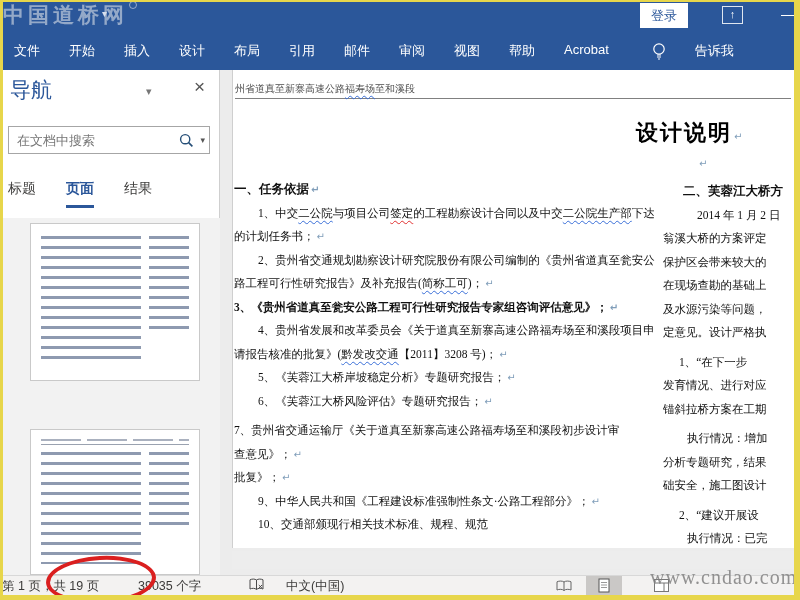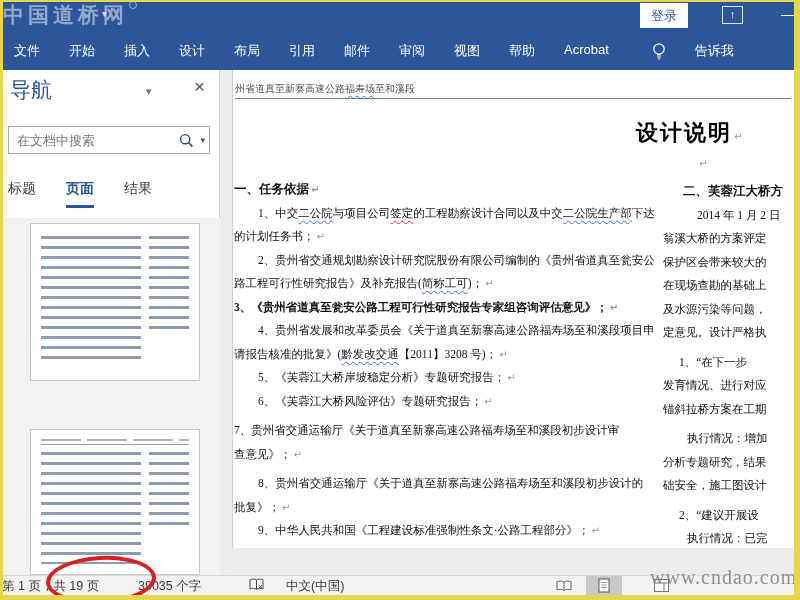--- a/index.html
+++ b/index.html
@@ -182,21 +182,20 @@
           <div class="dline"><span>的计划任务书；</span><span class="pmark">↵</span></div>
           <div class="dline" style="padding-left: 24px;"><span>2、贵州省交通规划勘察设计研究院股份有限公司编制的《贵州省道真至瓮安公</span></div>
           <div class="dline"><span>路工程可行性研究报告》及补充报告(</span><span class="wavy wavy-blue">简称工可</span><span>)；</span><span class="pmark">↵</span></div>
           <div class="dline" style=" font-weight: bold;"><span>3、《贵州省道真至瓮安公路工程可行性研究报告专家组咨询评估意见》；</span><span class="pmark">↵</span></div>
           <div class="dline" style="padding-left: 24px;"><span>4、贵州省发展和改革委员会《关于道真至新寨高速公路福寿场至和溪段项目申</span></div>
           <div class="dline"><span>请报告核准的批复》(</span><span class="wavy wavy-blue">黔发改交通</span><span>【2011】3208 号)；</span><span class="pmark">↵</span></div>
           <div class="dline" style="padding-left: 24px;"><span>5、《芙蓉江大桥岸坡稳定分析》专题研究报告；</span><span class="pmark">↵</span></div>
           <div class="dline" style="padding-left: 24px;"><span>6、《芙蓉江大桥风险评估》专题研究报告；</span><span class="pmark">↵</span></div>
           <div class="dline sp" style=""><span>7、贵州省交通运输厅《关于道真至新寨高速公路福寿场至和溪段初步设计审</span></div>
           <div class="dline"><span>查意见》；</span><span class="pmark">↵</span></div>
-          <div class="dline sp" style="padding-left: 24px;"><span>8、贵州省交通运输厅《关于道真至新寨高速公路福寿场至和溪段初步设计的</span></div>
           <div class="dline"><span>批复》；</span><span class="pmark">↵</span></div>
           <div class="dline" style="padding-left: 24px;"><span>9、中华人民共和国《工程建设标准强制性条文·公路工程部分》；</span><span class="pmark">↵</span></div>
           <div class="dline" style="padding-left: 24px;"><span>10、交通部颁现行相关技术标准、规程、规范</span></div>
         </div>
       <div id="doc-col-right" class="dcol dcol-right">
           <div class="dline b" style="padding-left: 20px;"><span>二、芙蓉江大桥方</span></div>
           <div class="dline" style="padding-left: 34px;"><span>2014 年 1 月 2 日</span></div>
           <div class="dline"><span>翁溪大桥的方案评定</span></div>
           <div class="dline"><span>保护区会带来较大的</span></div>
           <div class="dline"><span>在现场查勘的基础上</span></div>

